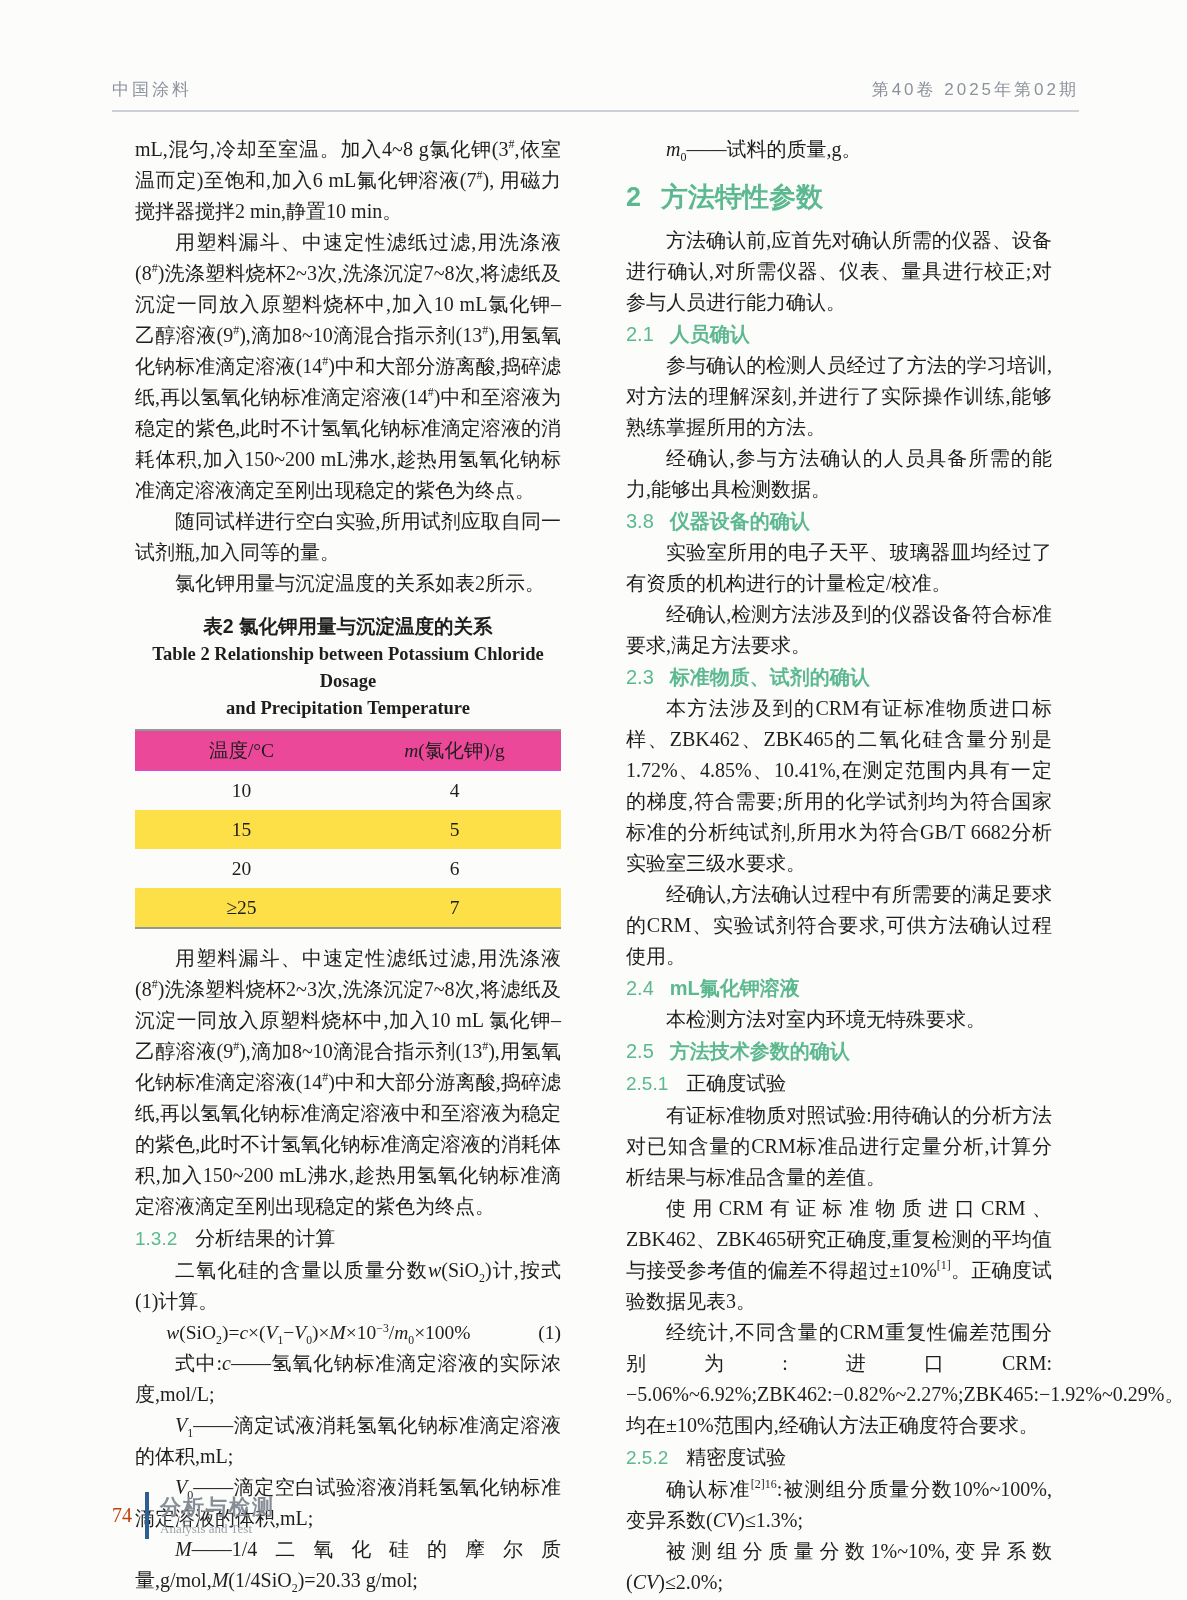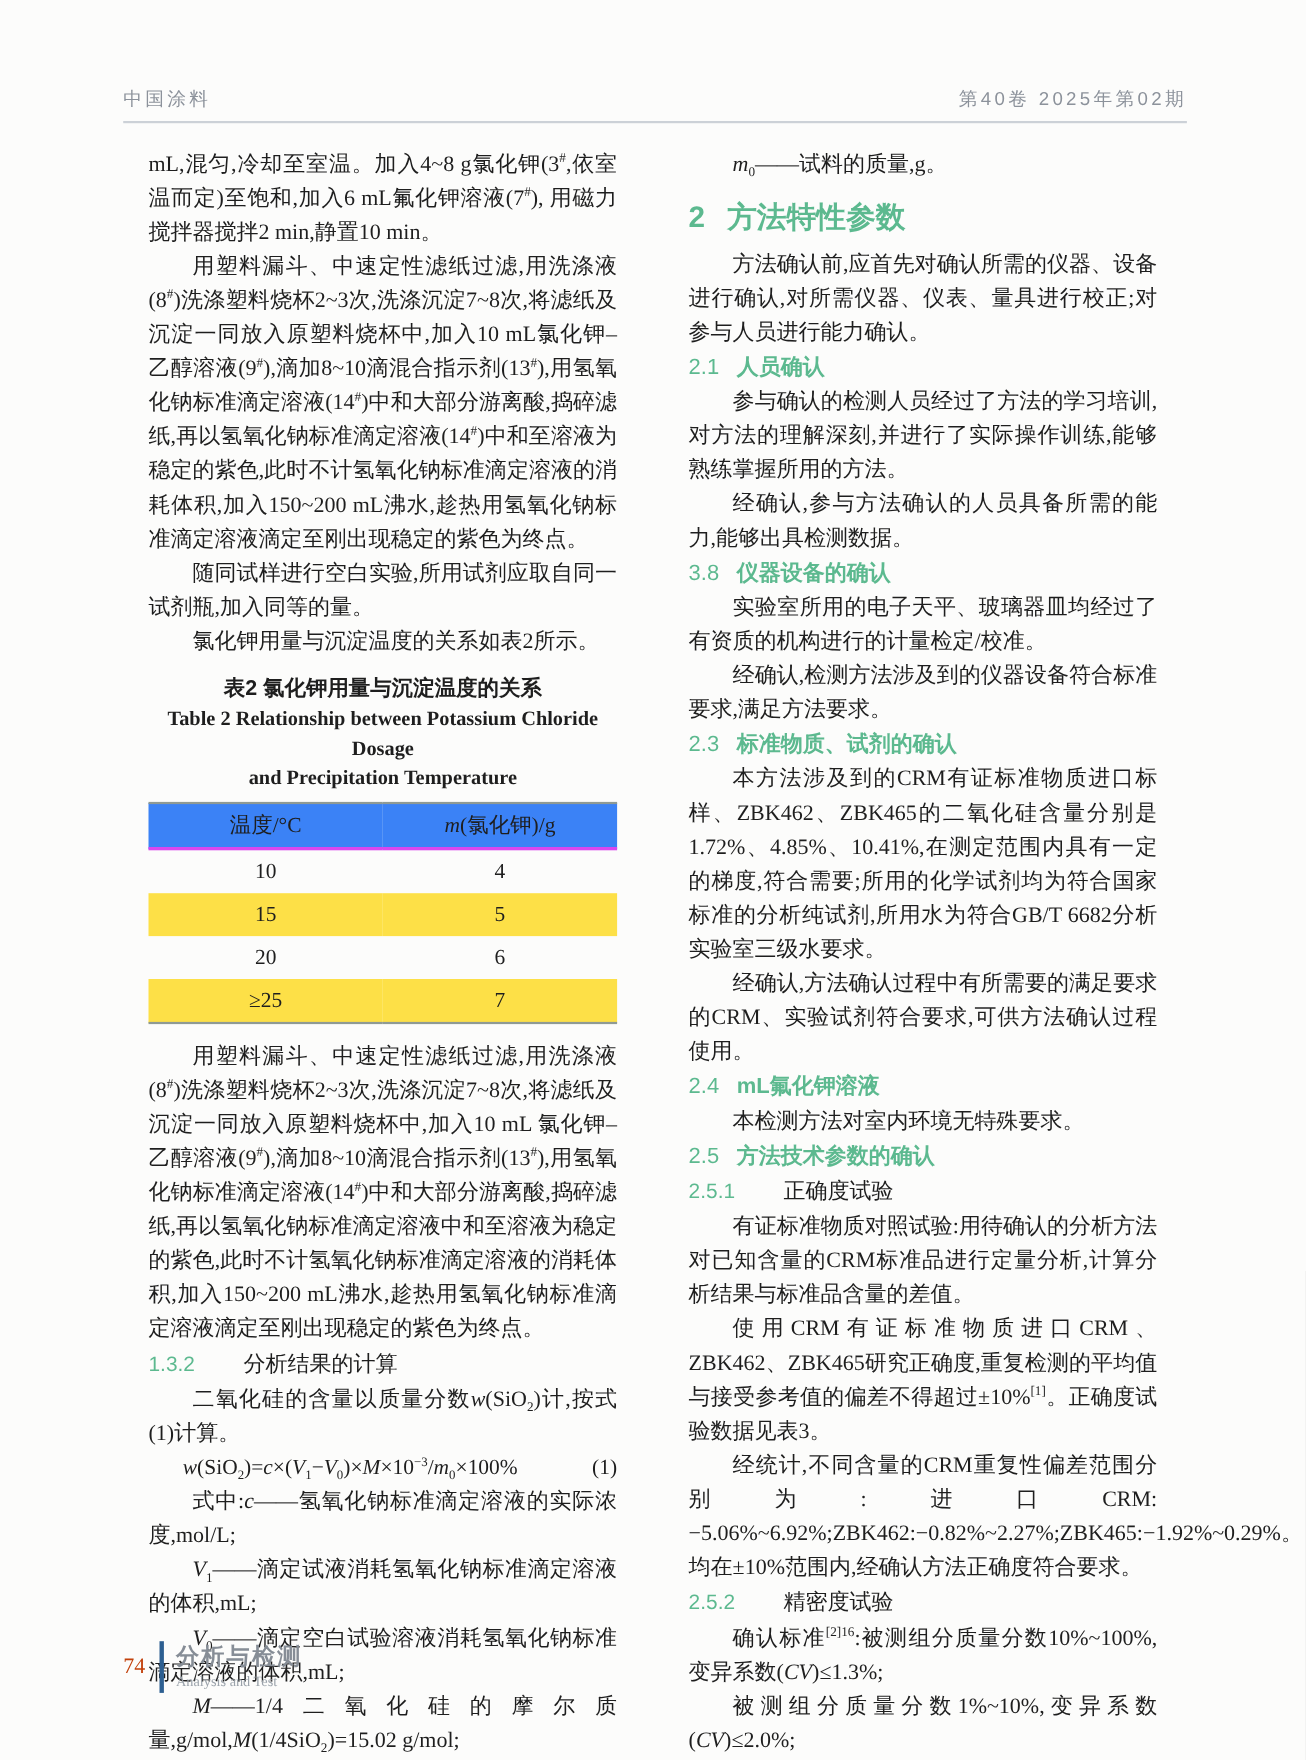--- a/index.html
+++ b/index.html
@@ -25,34 +25,34 @@
   .f-sub{font-size:60%;vertical-align:sub;line-height:0;}
   
   .h-big{display:flex;align-items:baseline;margin:12px 0 8px;color:#5cb98f;
          font-family:"Liberation Sans","DejaVu Sans",sans-serif;font-weight:bold;
          font-size:27px;line-height:40px;}
   .h-big .h-num{margin-right:20px;}
   .h-sec{display:flex;align-items:baseline;color:#5cb98f;
          font-family:"Liberation Sans","DejaVu Sans",sans-serif;font-weight:bold;
          font-size:20px;line-height:32px;}
   .h-sec .h-num{margin-right:16px;font-weight:normal;}
-  .h-sub{display:flex;align-items:baseline;line-height:32px;gap:26px;}
+  .h-sub{display:flex;align-items:baseline;line-height:32px;}
   .h-sub .h-num{color:#5cb98f;font-family:"Liberation Sans","DejaVu Sans",sans-serif;
                 font-size:19px;margin-right:18px;}
   .h-sub .h-title{color:#1e1e1e;font-size:20px;}
   
   .tbl-block{margin:12px 0 14px;}
   .tbl-cap-zh{text-align:center;font-family:"Liberation Sans","DejaVu Sans",sans-serif;
               font-weight:bold;font-size:19.5px;line-height:30px;text-indent:0;}
   .tbl-cap-en{text-align:center;font-weight:bold;font-size:18.5px;line-height:27px;text-indent:0;}
   .data-table{width:100%;border-collapse:collapse;margin-top:7px;
               border-top:2px solid #8f9a94;border-bottom:2px solid #8f9a94;}
   .data-table th,.data-table td{width:50%;height:39px;text-align:center;
               font-weight:normal;font-size:19.5px;padding:0;}
-  .data-table thead tr{background:#3b82f6;border-bottom:3px solid #d946ef;}
+  .data-table thead tr{background:#ec4899;border-bottom:1px solid #d946ef;}
   .data-table tbody tr.stripe{background:#fde047;}
   
   .formula-line{display:flex;align-items:baseline;padding-left:1.6em;text-indent:0;
                 font-size:19.5px;white-space:nowrap;gap:12px;}
   .formula-no{margin-left:auto;}
   
   .pg-footer{position:absolute;left:112px;top:1492px;display:flex;align-items:center;}
   .pg-num{color:#c2410c;font-size:20px;margin-right:13px;}
   .pg-bar{width:4px;height:47px;background:#2d5f91;margin-right:11px;}
   .pg-sec-zh{color:#868d96;font-family:"Liberation Sans","DejaVu Sans",sans-serif;
@@ -118,21 +118,21 @@
     <p class="para"><span>二氧化硅的含量以质量分数</span><span class="f-i">w</span><span>(SiO</span><span class="f-sub">2</span><span>)计,按式(1)计算。</span></p>
 
     <div class="formula-line">
       <span><span class="f-i">w</span><span>(SiO</span><span class="f-sub">2</span><span>)=</span><span class="f-i">c</span><span>×(</span><span class="f-i">V</span><span class="f-sub">1</span><span>−</span><span class="f-i">V</span><span class="f-sub">0</span><span>)×</span><span class="f-i">M</span><span>×10</span><span class="f-sup">−3</span><span>/</span><span class="f-i">m</span><span class="f-sub">0</span><span>×100%</span></span>
       <span class="formula-no">(1)</span>
     </div>
 
     <p class="para"><span>式中:</span><span class="f-i">c</span><span>——氢氧化钠标准滴定溶液的实际浓度,mol/L;</span></p>
     <p class="para"><span class="f-i">V</span><span class="f-sub">1</span><span>——滴定试液消耗氢氧化钠标准滴定溶液的体积,mL;</span></p>
     <p class="para"><span class="f-i">V</span><span class="f-sub">0</span><span>——滴定空白试验溶液消耗氢氧化钠标准滴定溶液的体积,mL;</span></p>
-    <p class="para"><span class="f-i">M</span><span>——1/4二氧化硅的摩尔质量,g/mol,</span><span class="f-i">M</span><span>(1/4SiO</span><span class="f-sub">2</span><span>)=15.02 g/mol;</span></p>
+    <p class="para"><span class="f-i">M</span><span>——1/4二氧化硅的摩尔质量,g/mol,</span><span class="f-i">M</span><span>(1/4SiO</span><span class="f-sub">2</span><span>)=20.33 g/mol;</span></p>
   </div>
 
   <div class="col col-right">
     <p class="para"><span class="f-i">m</span><span class="f-sub">0</span><span>——试料的质量,g。</span></p>
 
     <div class="h-big">
       <span class="h-num">2</span>
       <span>方法特性参数</span>
     </div>
 

